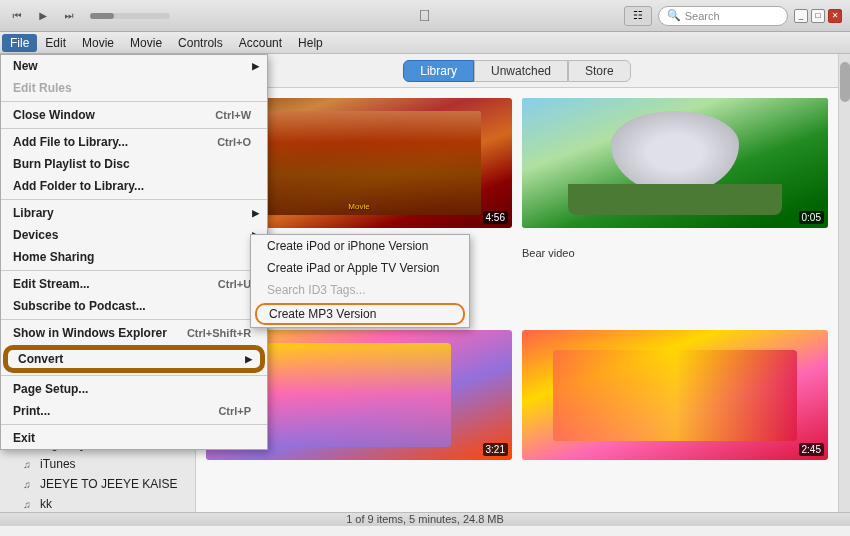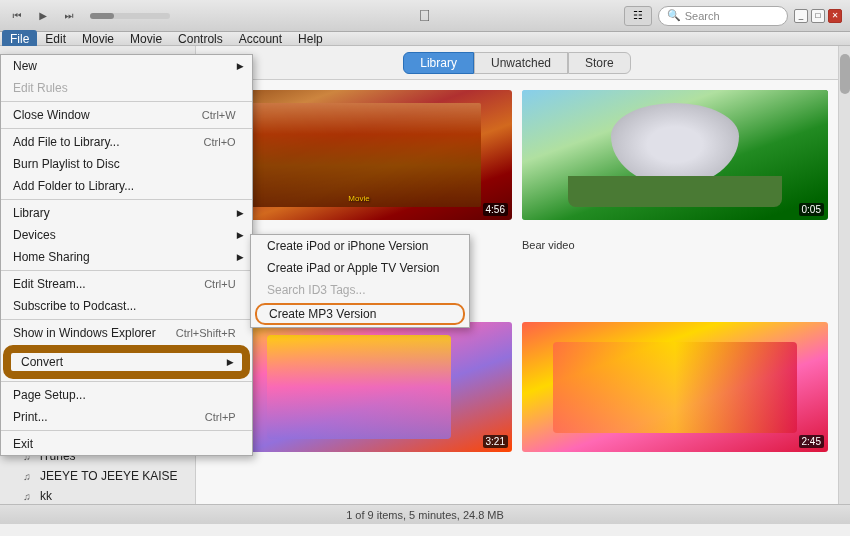--- a/index.html
+++ b/index.html
@@ -104,21 +104,21 @@
       justify-content: center;
       font-size: 8px;
       cursor: pointer;
     }
     .wc-min { background: #f8f8f8; }
     .wc-max { background: #f8f8f8; }
     .wc-close { background: #c0392b; color: white; border-color: #a93226; }
 
     
     .menu-bar {
-      height: 14px;
+      height: 22px;
       background: linear-gradient(to bottom, #ebebeb, #d8d8d8);
       border-bottom: 1px solid #bbb;
       display: flex;
       align-items: center;
       padding: 0 2px;
     }
     .menu-item {
       padding: 2px 8px;
       cursor: pointer;
       border-radius: 3px;
@@ -262,25 +262,24 @@
       height: 40px;
       background: #aaa;
       border-radius: 5px;
       position: absolute;
       top: 8px;
       left: 1px;
     }
 
     
     .status-bar {
-      height: 20px;
+      height: 14px;
       background: linear-gradient(to bottom, #e0e0e0, #d0d0d0);
       border-top: 1px solid #bbb;
       display: flex;
-      align-items: center;
       justify-content: center;
       font-size: 11px;
       color: #444;
     }
 
     
     .file-menu-overlay {
       position: absolute;
       top: 54px;
       left: 0;
@@ -295,26 +294,27 @@
     }
     .dropdown-item {
       padding: 4px 16px 4px 12px;
       cursor: pointer;
       display: flex;
       align-items: center;
       justify-content: space-between;
       font-size: 12px;
       color: #222;
       position: relative;
+      font-weight: bold;
     }
     .dropdown-item.disabled { color: #aaa; cursor: default; }
     .dropdown-item.convert-highlighted {
       background: transparent;
       color: #222;
-      border: 8px solid #a16207;
+      border: 5px solid #a16207;
       border-radius: 10px;
       margin: 1px 2px;
       padding: 2px 14px 2px 10px;
     }
     .dropdown-separator {
       height: 1px;
       background: #ccc;
       margin: 2px 0;
     }
     .dropdown-shortcut {

